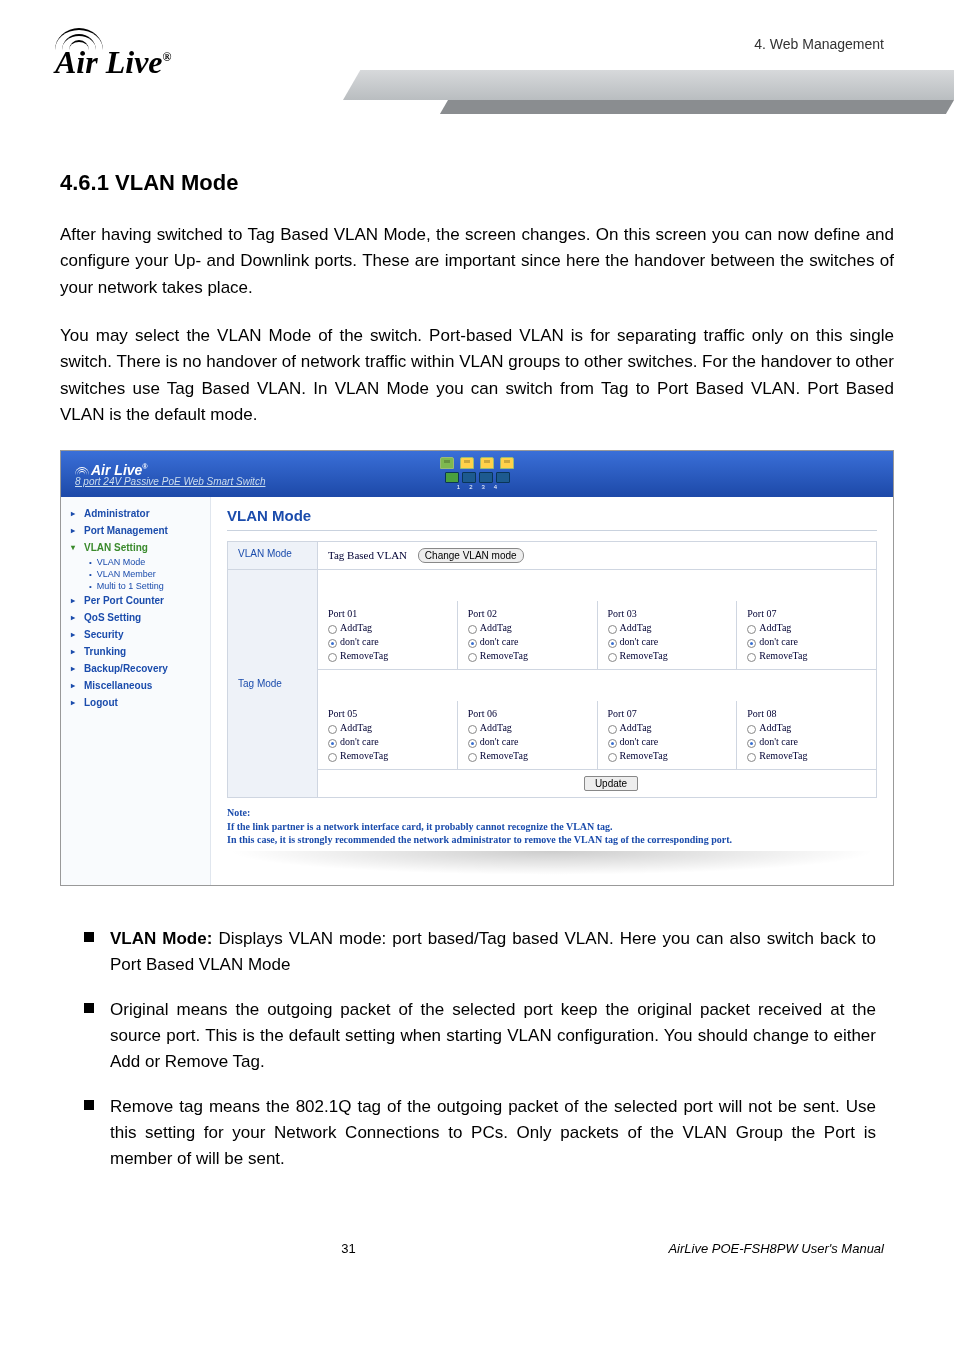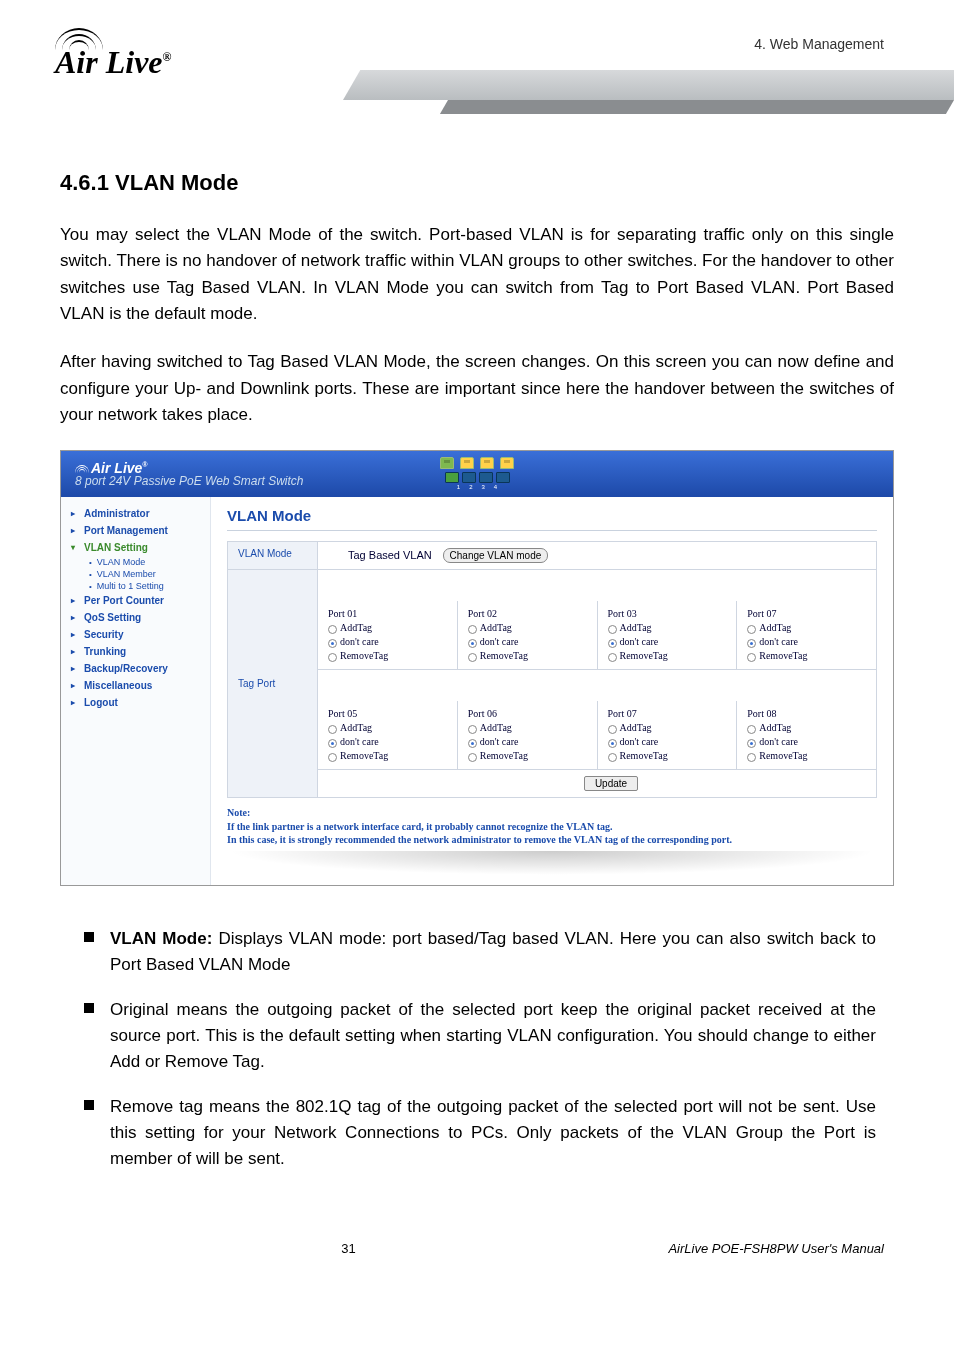--- a/index.html
+++ b/index.html
@@ -65,21 +65,21 @@
       background: linear-gradient(to bottom, #3a6fd8, #1d49a8);
       color: #fff; height: 46px; display: flex; align-items: center; padding-left: 14px;
       position: relative;
     }
     .ss-logo { font-style: italic; font-weight: bold; font-size: 14px; }
     .ss-logo-arcs { display:inline-block; width:14px; height:8px; position:relative; margin-right:2px; }
     .ss-logo-arcs span { position:absolute; border:1px solid #fff; border-bottom:none; border-left:none; border-right:none; border-radius: 50% 50% 0 0 / 100% 100% 0 0; left:0; right:0; }
     .ss-logo-arcs span:nth-child(1){top:4px;height:4px;width:6px;left:4px;}
     .ss-logo-arcs span:nth-child(2){top:2px;height:6px;width:10px;left:2px;}
     .ss-logo-arcs span:nth-child(3){top:0;height:8px;width:14px;left:0;}
-    .ss-subtitle { font-size: 12px; font-style: italic; display:block; margin-top:-2px; color:#cde; }
+    .ss-subtitle { font-size: 10px; font-style: italic; display:block; margin-top:-2px; color:#cde;text-decoration:underline; }
     .ss-device {
       position:absolute; left:50%; transform:translateX(-50%); top:6px;
       width:90px; height:34px;
     }
     .ss-device .leds { display:flex; gap:6px; justify-content:center; margin-bottom:3px; }
     .ss-device .led { width:14px; height:12px; background:#ffd24a; border-radius:2px 2px 0 0; border:1px solid #9b7; position:relative;}
     .ss-device .led:first-child { background:#7fb84f; }
     .ss-device .led::before { content:""; position:absolute; left:3px; right:3px; top:2px; bottom:2px; border-top:3px solid rgba(0,0,0,.2);}
     .ss-device .ports { display:flex; gap:3px; justify-content:center; }
     .ss-device .port { width:14px; height:11px; background:#1d5a8f; border:1px solid #0a3; border-color:#0a3558; border-radius:1px; position:relative;}
@@ -94,21 +94,21 @@
     .ss-sidebar .arrow-closed::before { content:"▸"; font-size:8px; display:inline-block; width:8px;}
     .ss-sidebar .arrow-open::before { content:"▾"; font-size:8px; display:inline-block; width:8px; color:#3a8a2c;}
     .ss-sidebar .sub { padding-left:28px; font-size:9px; color:#1b4cac; display:flex; align-items:center; gap:5px; padding-top:1px; padding-bottom:1px;}
     .ss-sidebar .sub::before { content:"•"; font-size:8px; }
     .ss-main { flex:1; padding:10px 16px; }
     .ss-title { color:#1b4cac; font-weight:bold; font-size:15px; margin-bottom:6px; }
     .ss-hr { border:none; border-top:1px solid #c9d2de; margin:4px 0 10px 0; }
     .ss-table { width:100%; border-collapse:collapse; }
     .ss-table td { border:1px solid #cfd6e1; padding:6px 10px; vertical-align:top; }
     .ss-left-cell { background:#eef2f8; width:90px; color:#1b4cac; font-size:10px; }
-    .ss-mode-val { font-family: Liberation Sans, sans-serif; font-size:11px;margin-left:20px; }
+    .ss-mode-val { font-family: Liberation Serif, serif; font-size:11px; }
     .ss-btn { font-size:10px; padding:1px 6px; border:1px solid #888; background:#eee; border-radius:7px; margin-left:8px;}
     .port-block { font-family: Times, serif; font-size:10px; line-height:1.4;margin-top:31px;}
     .port-block .name { font-weight:normal; }
     .radio { display:inline-block; width:9px; height:9px; border:1px solid #888; border-radius:50%; vertical-align:middle; margin-right:3px; position:relative;}
     .radio.checked::after { content:""; position:absolute; inset:2px; border-radius:50%; background:#3a70d0;}
     .ports-row { display:flex; }
     .ports-row > div { flex:1; border-left:1px solid #cfd6e1; padding:6px 10px; }
     .ports-row > div:first-child { border-left:none; }
     .ss-update-row td { text-align:center; padding:6px; }
     .ss-update-btn { font-size:10px; padding:1px 10px; border:1px solid #888; background:#eee; border-radius:2px;margin-left:28px;}
@@ -146,22 +146,22 @@
       <span>Air Live</span><span class="logo-reg">®</span>
     </div>
   </div>
   <div class="header-right-label">4. Web Management</div>
   <div class="header-grey-band"></div>
   <div class="header-shadow"></div>
 </div>
 
 <div class="content">
   <h2 class="section-heading">4.6.1 VLAN Mode</h2>
+  <p class="body">After having switched to Tag Based VLAN Mode, the screen changes. On this screen you can now define and configure your Up- and Downlink ports. These are important since here the handover between the switches of your network takes place.</p>
   <p class="body">You may select the VLAN Mode of the switch. Port-based VLAN is for separating traffic only on this single switch. There is no handover of network traffic within VLAN groups to other switches. For the handover to other switches use Tag Based VLAN. In VLAN Mode you can switch from Tag to Port Based VLAN. Port Based VLAN is the default mode.</p>
-  <p class="body">After having switched to Tag Based VLAN Mode, the screen changes. On this screen you can now define and configure your Up- and Downlink ports. These are important since here the handover between the switches of your network takes place.</p>
 
   <div class="screenshot">
     <div class="ss-header">
       <div>
         <span class="ss-logo"><span class="ss-logo-arcs"><span></span><span></span><span></span></span><span>Air Live</span><sup style="font-size:7px;">®</sup></span>
         <span class="ss-subtitle">8 port 24V Passive PoE Web Smart Switch</span>
       </div>
       <div class="ss-device">
         <div class="leds">
             <div class="led"></div>
@@ -231,21 +231,21 @@
         <table class="ss-table">
           <tbody>
               <tr>
             <td class="ss-left-cell"><span>VLAN Mode</span></td>
             <td colspan="4">
               <span class="ss-mode-val">Tag Based VLAN</span>
               <button class="ss-btn">Change VLAN mode</button>
             </td>
           </tr>
           <tr>
-            <td class="ss-left-cell" rowspan="3" style="vertical-align:middle;"><span>Tag Port</span></td>
+            <td class="ss-left-cell" rowspan="3" style="vertical-align:middle;"><span>Tag Mode</span></td>
             <td colspan="4" style="padding:0;">
               <div class="ports-row" id="ports-row-a">
                     <div class="port-block">
                       <div class="name">Port 01</div>
                       <div><span class="radio"></span>AddTag</div>
                       <div><span class="radio checked"></span>don't care</div>
                       <div><span class="radio"></span>RemoveTag</div>
                     </div>
                     <div class="port-block">
                       <div class="name">Port 02</div>

